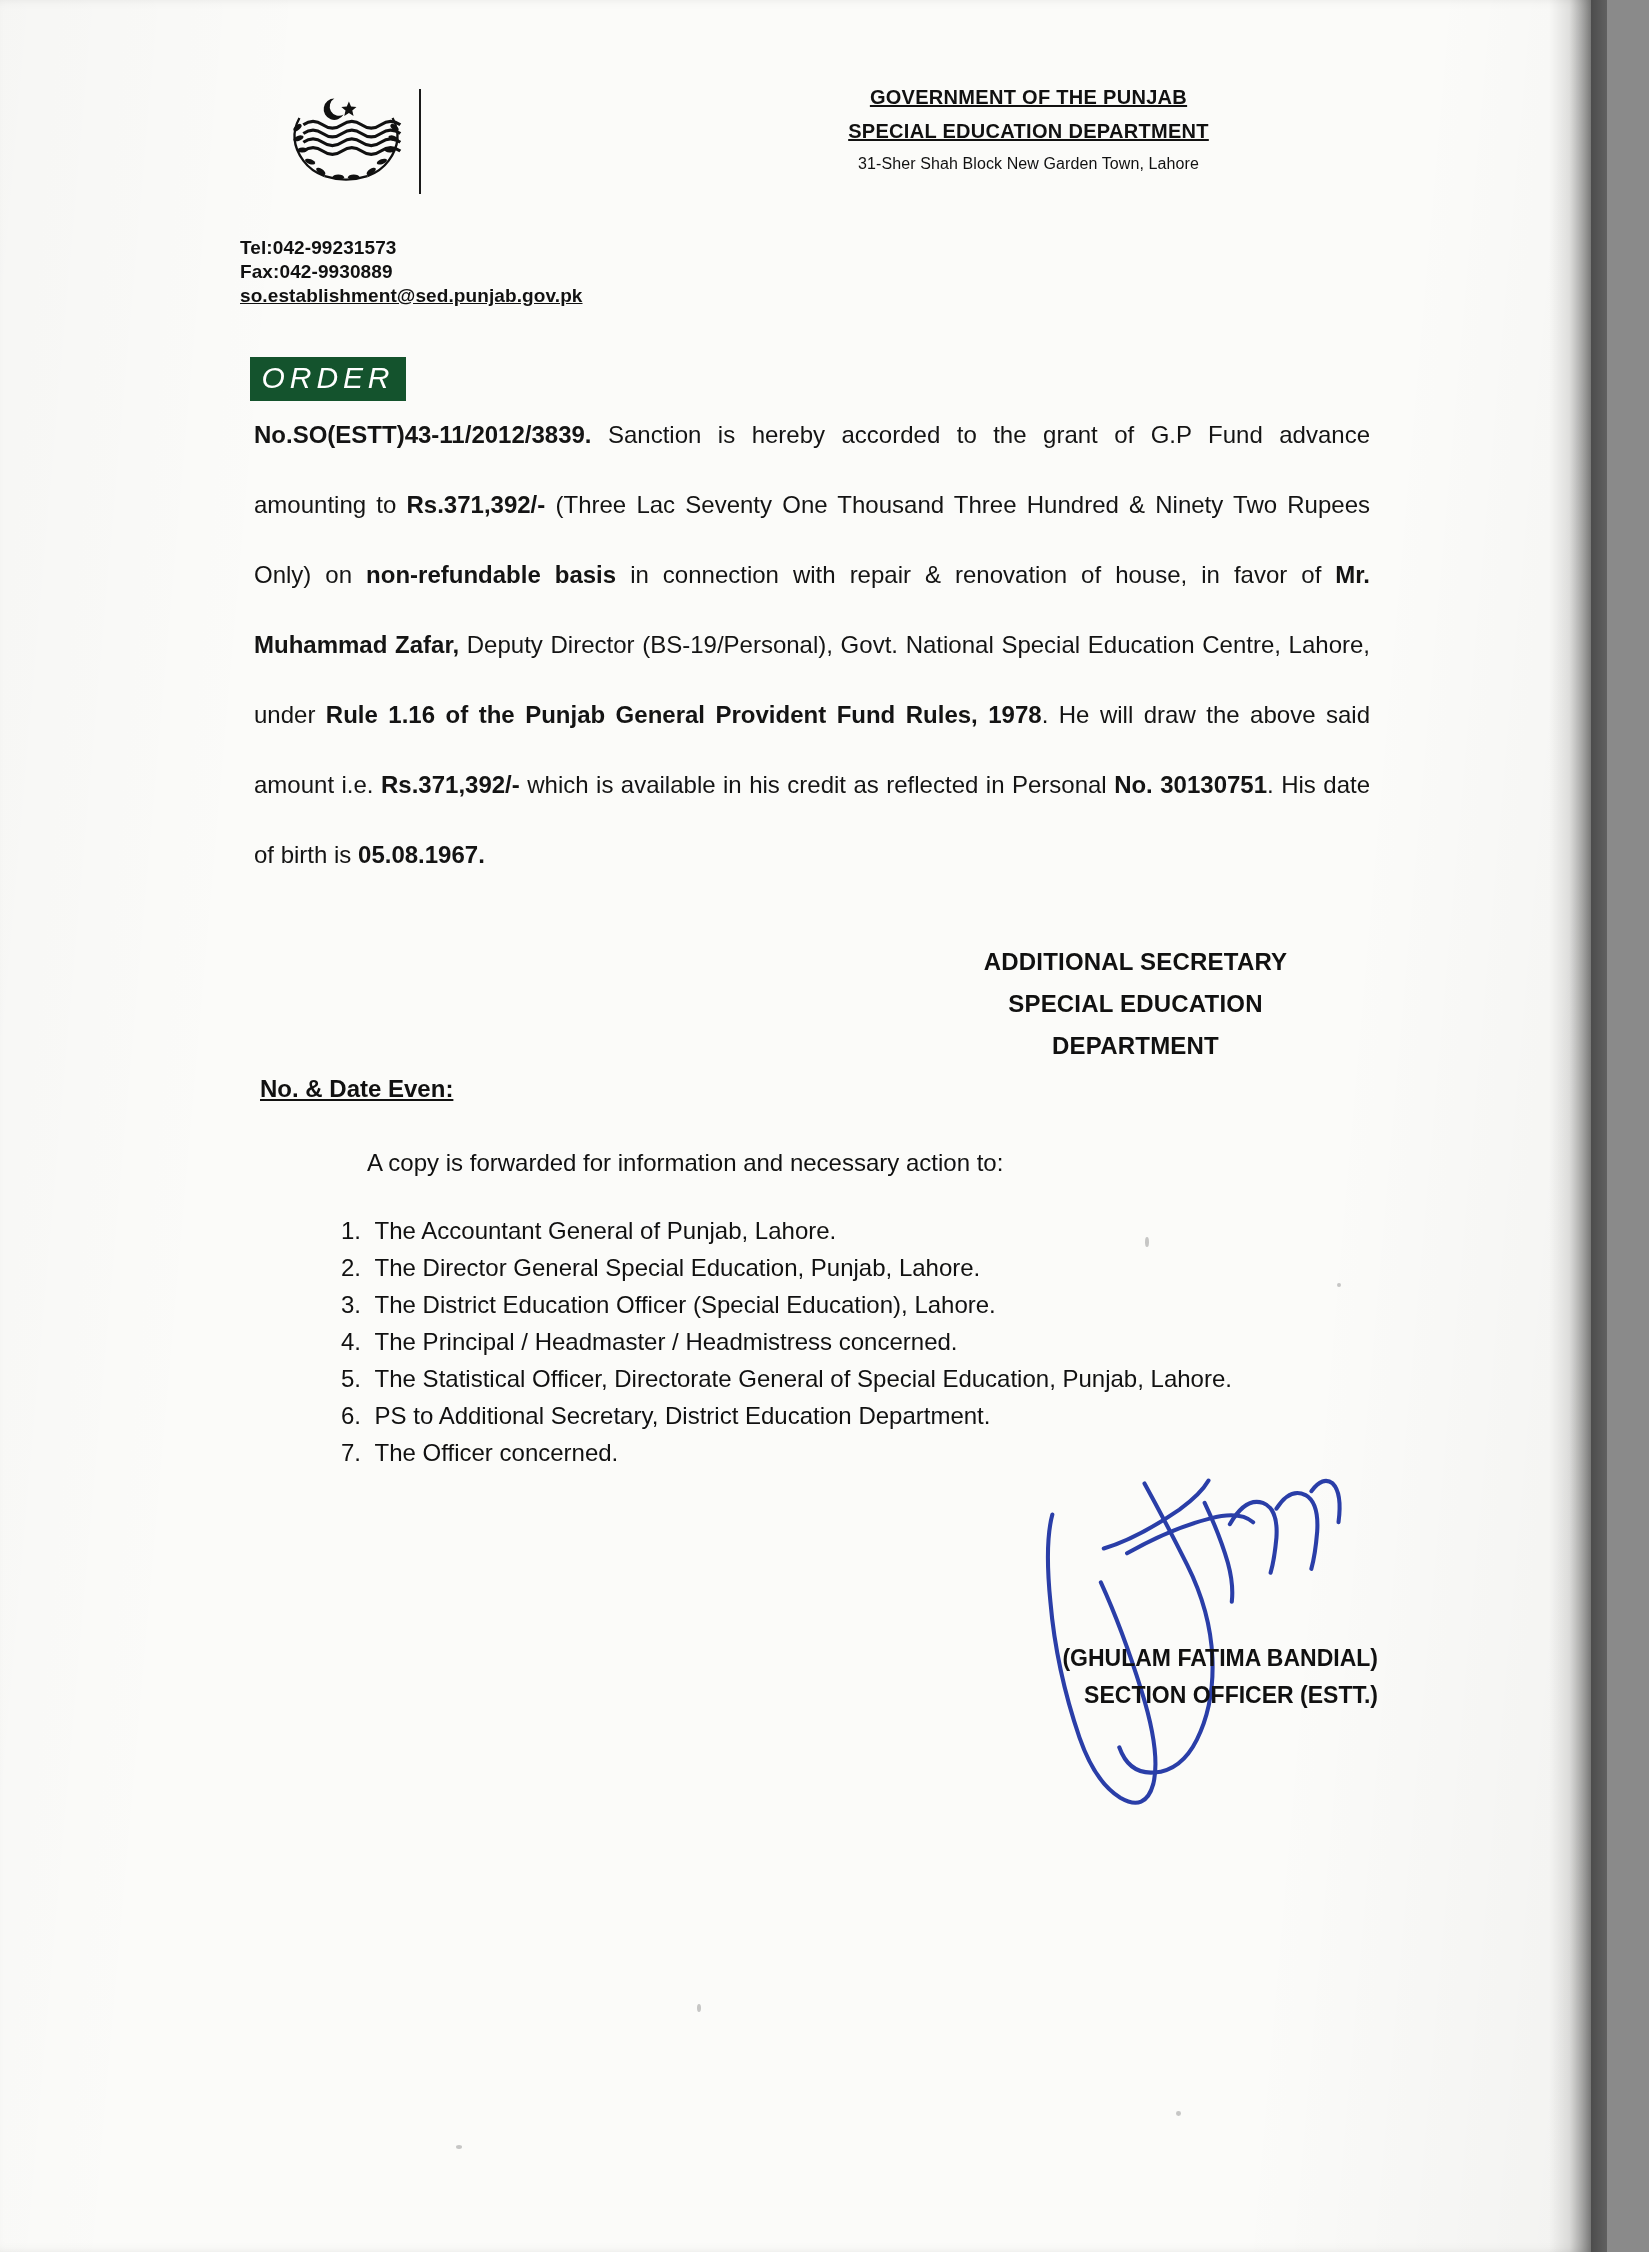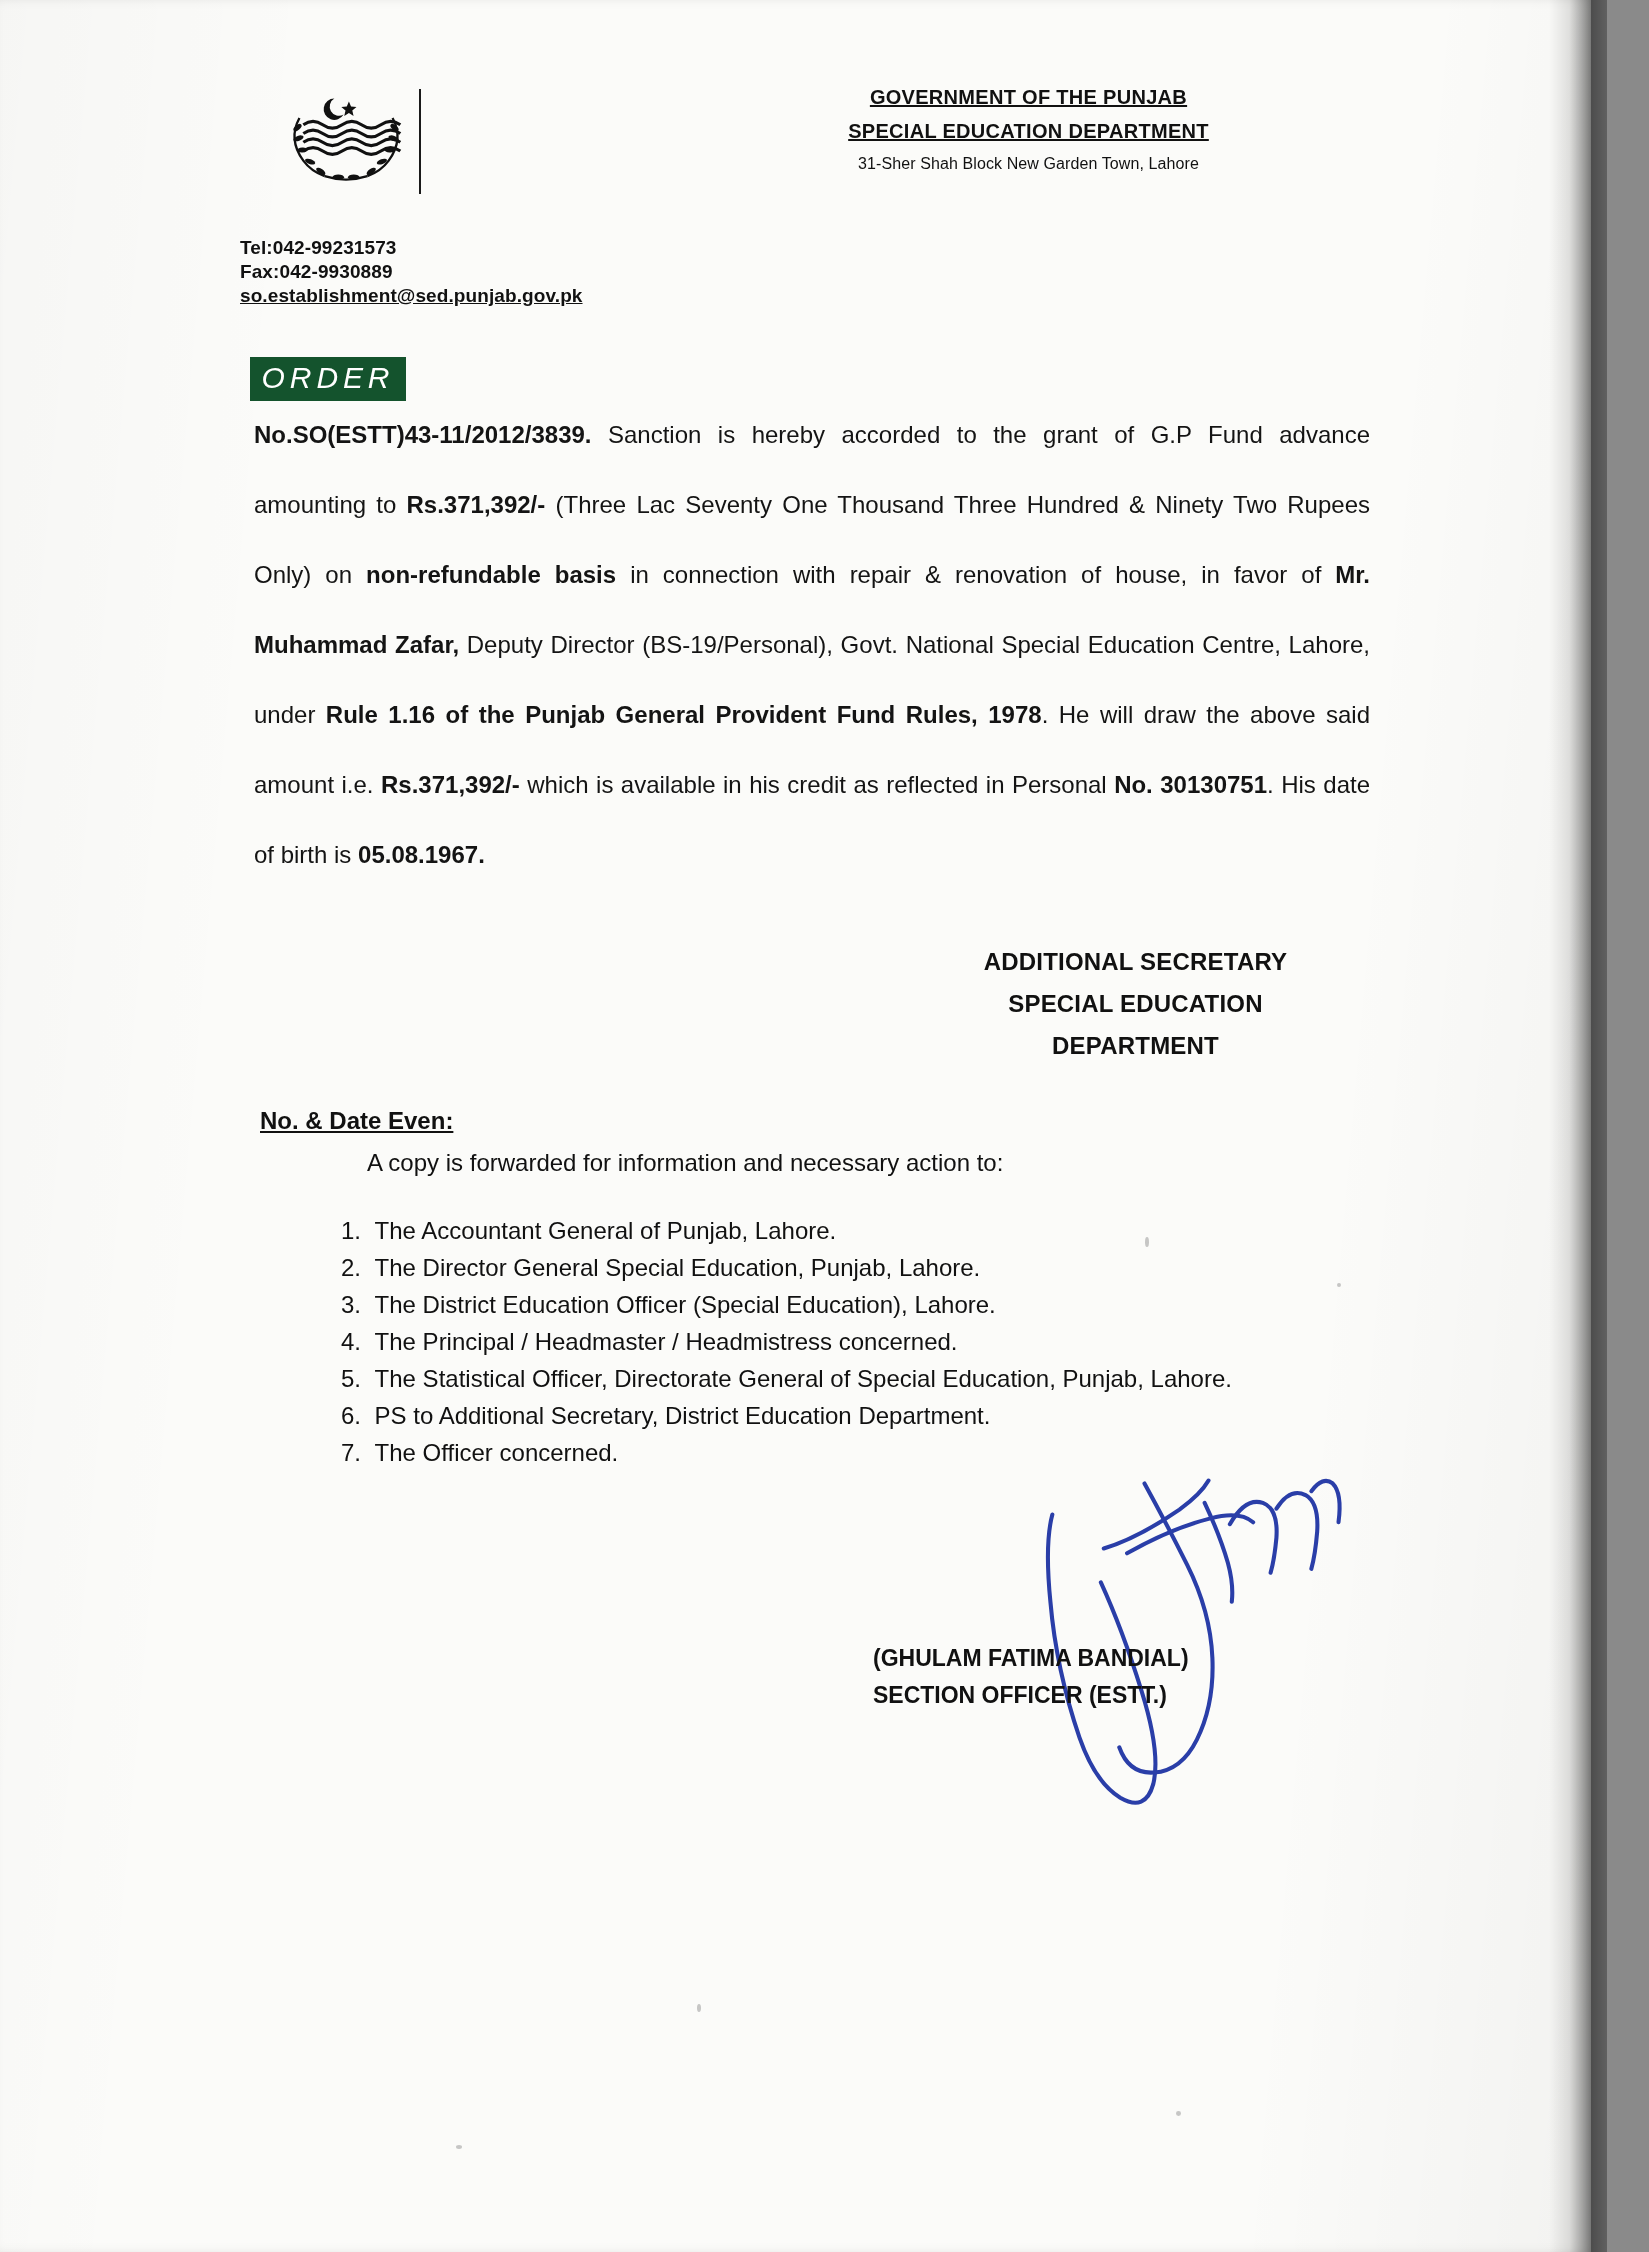--- a/index.html
+++ b/index.html
@@ -152,21 +152,20 @@
     letter-spacing: 0.2px;
   }
 
   .no-date {
     position: absolute;
     left: 260px;
     top: 1075px;
     font-size: 24px;
     font-weight: bold;
     text-decoration: underline;
-    margin-top: 32px;
   }
   .copy-line {
     position: absolute;
     left: 367px;
     top: 1149px;
     font-size: 24px;
   }
 
   
   .dist-list {
@@ -193,21 +192,21 @@
     text-align: justify;
   }
   .dist-txt.j { text-align: justify; text-justify: inter-word; }
 
   
   .sig2 {
     position: absolute;
     left: 873px;
     top: 1640px;
     width: 505px;
-    text-align: left;
+    text-align: right;
     font-size: 23px;
     font-weight: bold;
     line-height: 37px;
   }
 
   
   .hand-sig {
     position: absolute;
     left: 999px;
     top: 1456px;

